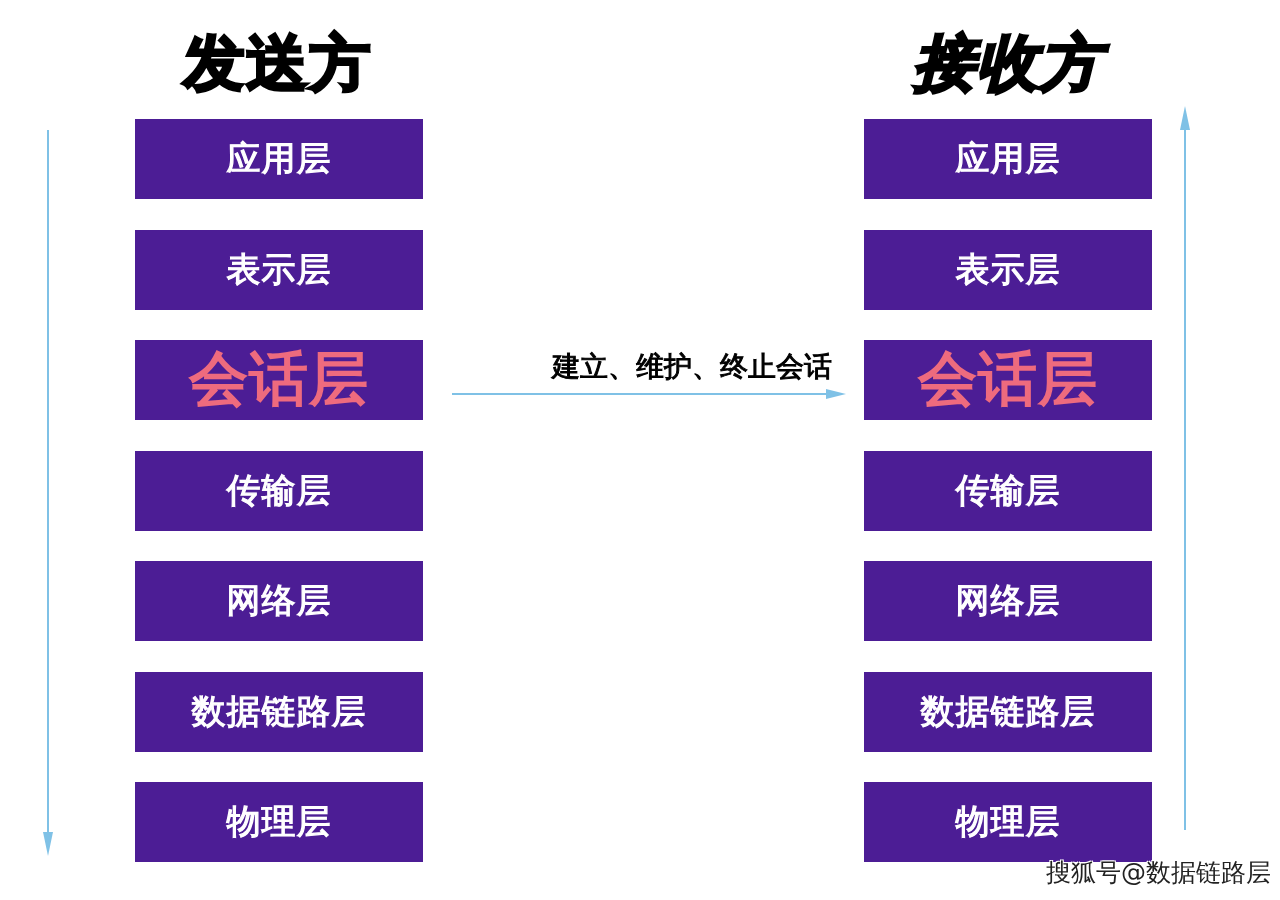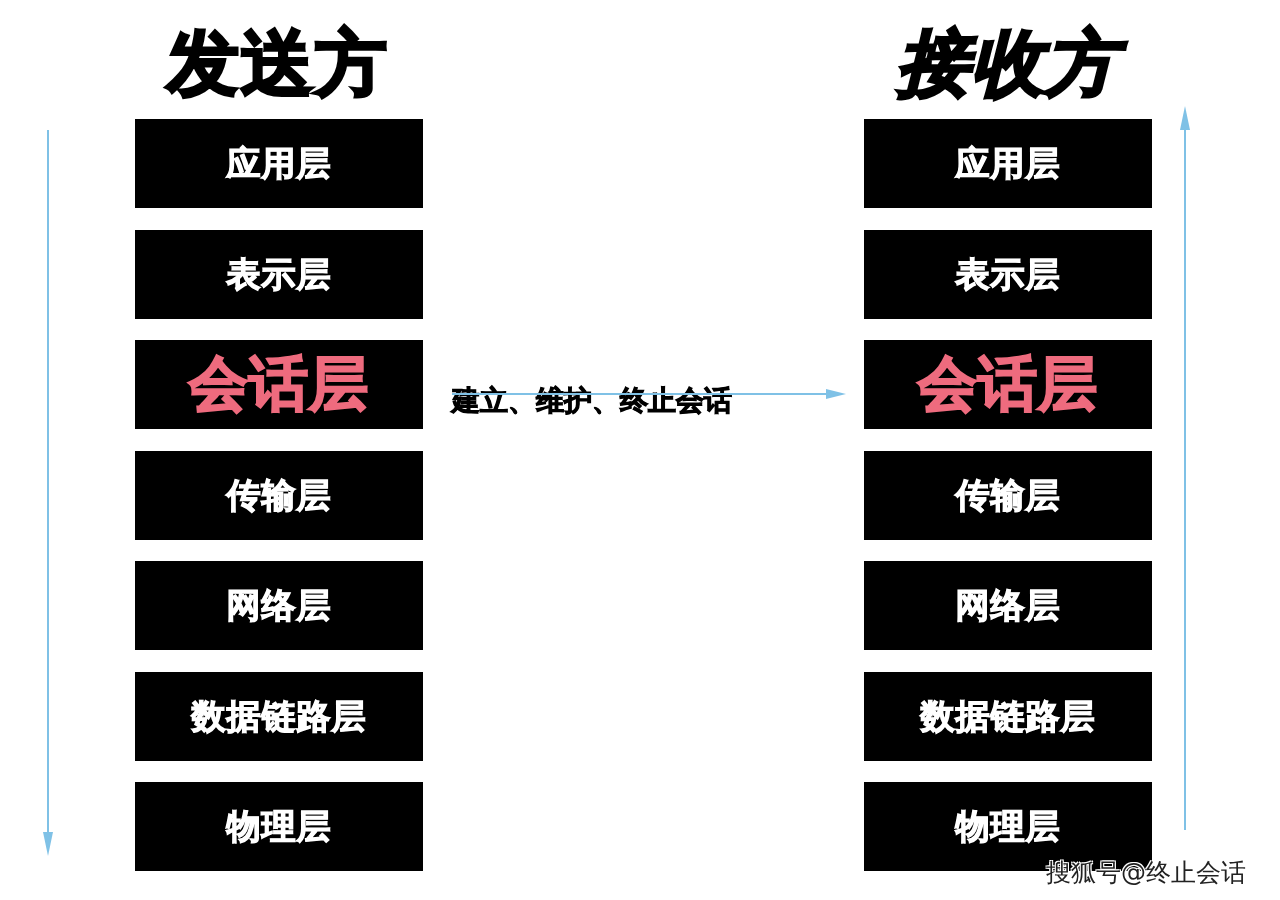--- a/index.html
+++ b/index.html
@@ -2,30 +2,30 @@
 <html><head>
 <meta charset="utf-8">
 <style>
   html, body { margin: 0; padding: 0; }
   body {
     width: 1280px; height: 900px; background: #ffffff; position: relative; overflow: hidden;
     font-family: "DejaVu Sans", "Liberation Sans", sans-serif;
   }
   .title {
     position: absolute; top: 18px; height: 90px; line-height: 90px;
-    font-size: 72px; font-weight: 900; color: #000; letter-spacing: 2px;
+    font-size: 61px; font-weight: 900; color: #000; letter-spacing: 2px;
     text-align: center; width: 300px;
     -webkit-text-stroke: 3px #000;
   }
   .title.left { left: 128px; }
   .title.right { left: 858px; font-style: italic; }
   .layer {
-    position: absolute; width: 288px; height: 89px; background: #000000;
+    position: absolute; width: 288px; height: 80px; background: #4c1d95;
     display: flex; align-items: center; justify-content: center;
-    color: #ffffff; font-size: 34px; font-weight: bold; letter-spacing: 1px;
+    color: #ffffff; font-size: 34px; font-weight: normal; letter-spacing: 1px;
     -webkit-text-stroke: 1.2px #ffffff;
   }
   .layer.highlight { color: #ee6b7e; font-size: 59px; -webkit-text-stroke: 2px #ee6b7e; }
   .col-left .layer { left: 135px; }
   .col-right .layer { left: 864px; }
   .vline { position: absolute; width: 2px; background: #7fc1e6; }
   .arrow-down {
     position: absolute; width: 0; height: 0;
     border-left: 5px solid transparent; border-right: 5px solid transparent;
     border-top: 24px solid #7fc1e6;
@@ -35,22 +35,22 @@
     border-left: 5px solid transparent; border-right: 5px solid transparent;
     border-bottom: 24px solid #7fc1e6;
   }
   .hline { position: absolute; height: 2px; background: #7fc1e6; }
   .arrow-right {
     position: absolute; width: 0; height: 0;
     border-top: 5px solid transparent; border-bottom: 5px solid transparent;
     border-left: 20px solid #7fc1e6;
   }
   .mid-label {
-    position: absolute; left: 452px; top: 348px; width: 380px; text-align: left;
-    font-size: 28px; font-weight: 700; color: #000; margin-top: 34px; -webkit-text-stroke: 1px #000;
+    position: absolute; left: 452px; top: 348px; width: 380px; text-align: right;
+    font-size: 28px; font-weight: 400; color: #000; -webkit-text-stroke: 1px #000;
   }
   .watermark {
     position: absolute; left: 1046px; top: 856px; font-size: 25px; color: #222;
     text-shadow: -1px -1px 0 #fff, 1px -1px 0 #fff, -1px 1px 0 #fff, 1px 1px 0 #fff;
   }
 </style>
 </head>
 <body>
 
 <div class="title left">发送方</div>
@@ -107,13 +107,13 @@
     </div>
   <div class="layer" style="top:782px;">
       <span>物理层</span>
     </div>
 </div>
 
 <div class="mid-label">建立、维护、终止会话</div>
 <div class="hline" style="left:452px; top:393px; width:378px;"></div>
 <div class="arrow-right" style="left:826px; top:389px;"></div>
 
-<div class="watermark">搜狐号@终止会话</div>
+<div class="watermark">搜狐号@数据链路层</div>
 
 </body></html>

